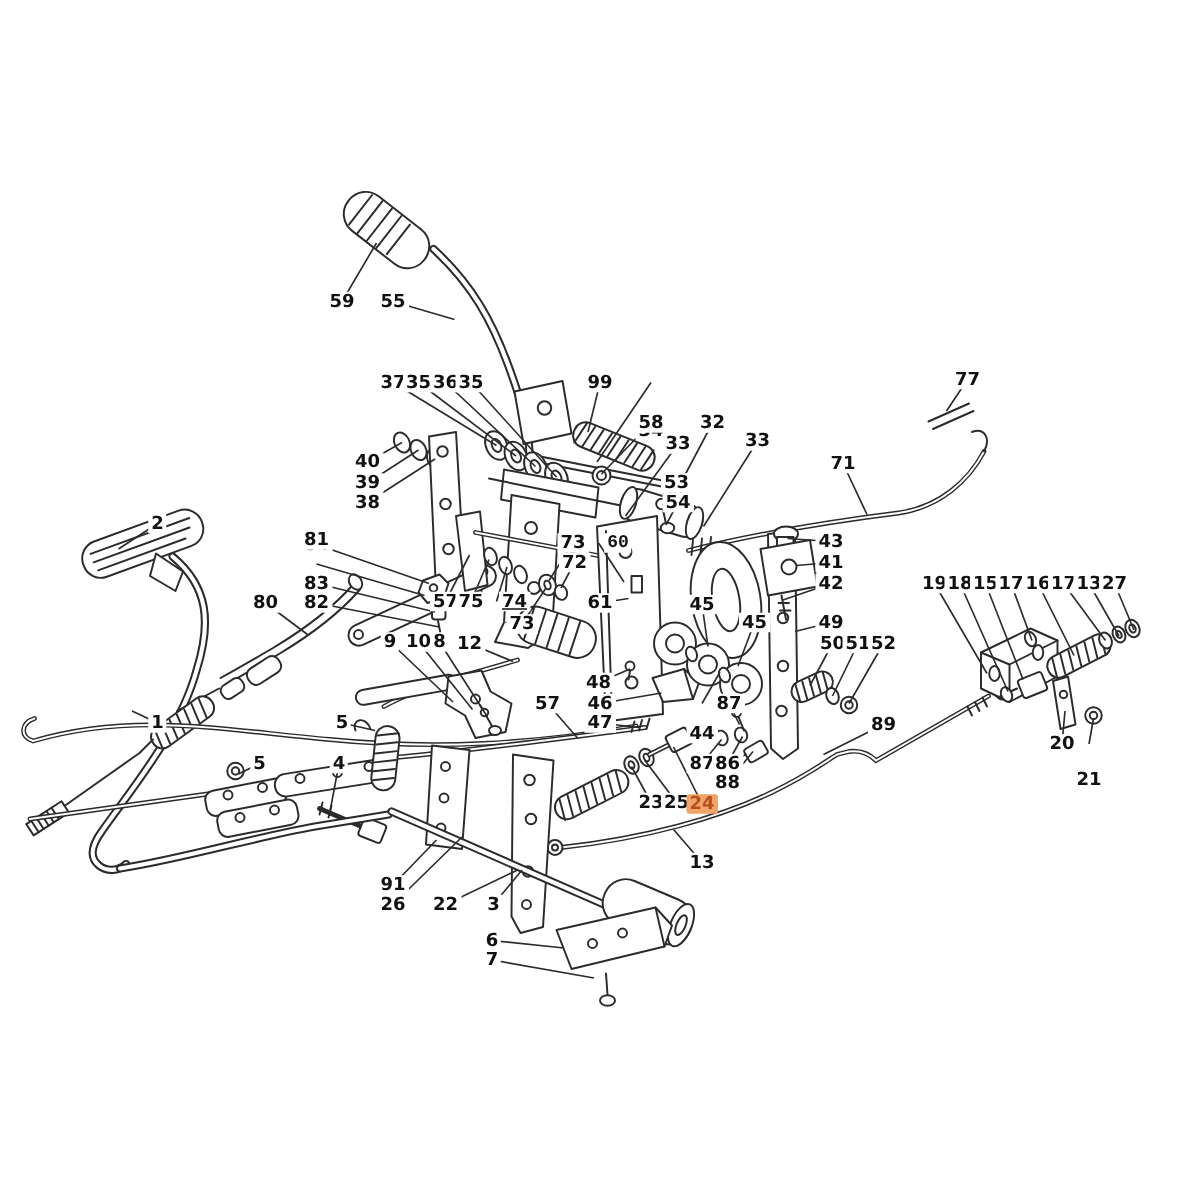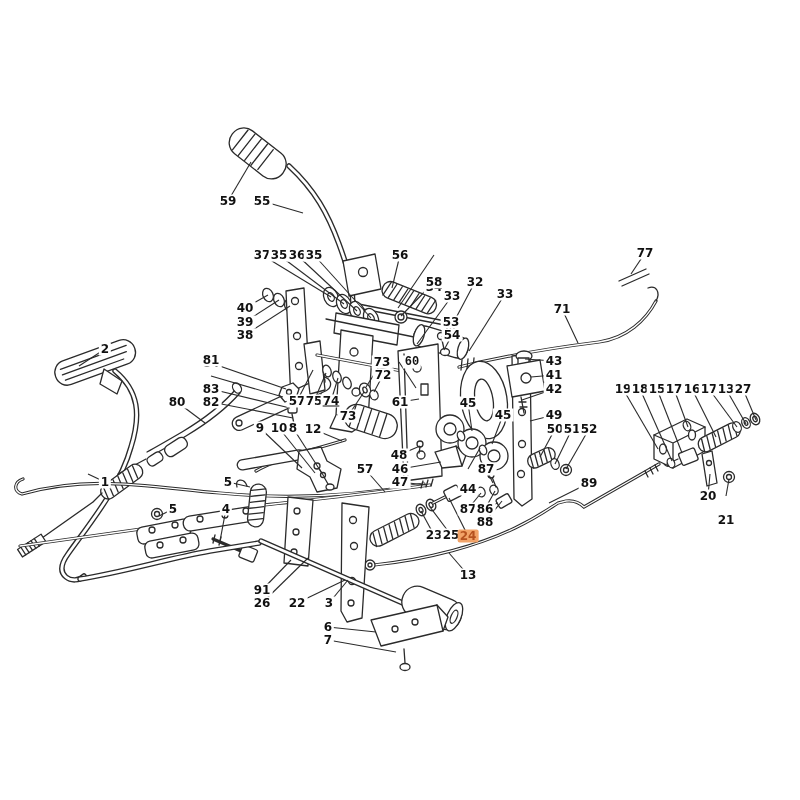--- a/index.html
+++ b/index.html
@@ -422,21 +422,21 @@
       </g>
   </svg>
 
   <div id="labels">
       <div class="plabel" style="left: 228px; top: 201px;">59</div>
       <div class="plabel" style="left: 262px; top: 201px;">55</div>
       <div class="plabel" style="left: 262px; top: 255px;">37</div>
       <div class="plabel" style="left: 279px; top: 255px;">35</div>
       <div class="plabel" style="left: 297px; top: 255px;">36</div>
       <div class="plabel" style="left: 314px; top: 255px;">35</div>
-      <div class="plabel" style="left: 400px; top: 255px;">56</div>
+      <div class="plabel" style="left: 400px; top: 255px;">99</div>
       <div class="plabel" style="left: 434px; top: 255px; margin-top: 32px;">34</div>
       <div class="plabel" style="left: 434px; top: 282px;">58</div>
       <div class="plabel" style="left: 475px; top: 282px;">32</div>
       <div class="plabel" style="left: 452px; top: 296px;">33</div>
       <div class="plabel" style="left: 505px; top: 294px;">33</div>
       <div class="plabel" style="left: 451px; top: 322px;">53</div>
       <div class="plabel" style="left: 452px; top: 335px;">54</div>
       <div class="plabel" style="left: 562px; top: 309px;">71</div>
       <div class="plabel" style="left: 645px; top: 253px;">77</div>
       <div class="plabel" style="left: 245px; top: 308px;">40</div>
@@ -447,21 +447,21 @@
       <div class="plabel" style="left: 211px; top: 389px;">83</div>
       <div class="plabel" style="left: 211px; top: 402px;">82</div>
       <div class="plabel" style="left: 177px; top: 402px;">80</div>
       <div class="plabel" style="left: 105px; top: 349px;">2</div>
       <div class="plabel" style="left: 105px; top: 482px;">1</div>
       <div class="plabel" style="left: 173px; top: 509px;">5</div>
       <div class="plabel" style="left: 226px; top: 509px;">4</div>
       <div class="plabel" style="left: 228px; top: 482px;">5</div>
       <div class="plabel" style="left: 297px; top: 401px;">57</div>
       <div class="plabel" style="left: 314px; top: 401px;">75</div>
-      <div class="plabel" style="left: 331px; top: 401px; text-decoration: underline;">74</div>
+      <div class="plabel" style="left: 343px; top: 401px; text-decoration: underline;">74</div>
       <div class="plabel" style="left: 348px; top: 416px;">73</div>
       <div class="plabel" style="left: 382px; top: 362px;">73</div>
       <div class="plabel" style="left: 412px; top: 362px; font-family: Liberation Mono, monospace;">60</div>
       <div class="plabel" style="left: 383px; top: 375px;">72</div>
       <div class="plabel" style="left: 400px; top: 402px;">61</div>
       <div class="plabel" style="left: 260px; top: 428px;">9</div>
       <div class="plabel" style="left: 279px; top: 428px;">10</div>
       <div class="plabel" style="left: 293px; top: 428px;">8</div>
       <div class="plabel" style="left: 313px; top: 429px;">12</div>
       <div class="plabel" style="left: 399px; top: 455px;">48</div>

